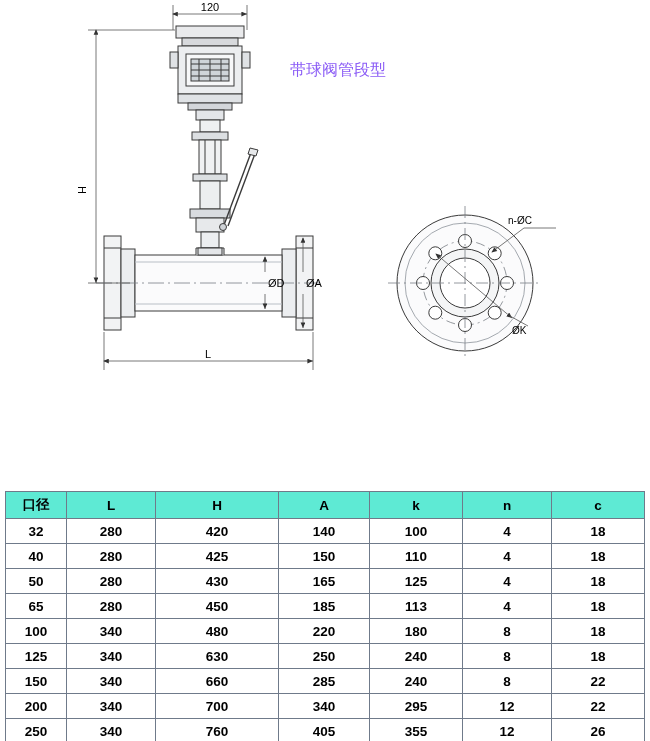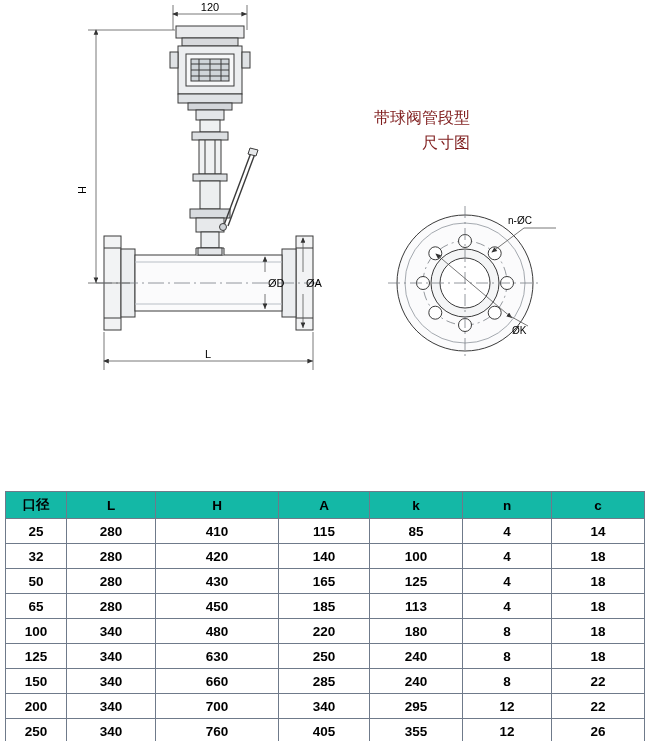--- a/index.html
+++ b/index.html
@@ -23,46 +23,45 @@
   #drawing-area svg {
     position: absolute;
     top: 0;
     left: 0;
   }
   .title-block {
     position: absolute;
     left: 290px;
     top: 58px;
     width: 180px;
-    text-align: right;
+    text-align: left;
     font-size: 16px;
     line-height: 1.55;
-    color: #7f1d1d;
+    color: #8b5cf6;
     font-family: "DejaVu Sans", sans-serif;
-    margin-top: 48px;
   }
   table.dim-table {
     border-collapse: collapse;
     width: 634px;
     margin: 0 auto;
     table-layout: fixed;
   }
   table.dim-table th,
   table.dim-table td {
     border: 1px solid #6f7a8a;
     text-align: center;
     font-size: 13.5px;
     font-weight: bold;
     height: 24px;
     padding: 0;
     color: #000;
     font-family: "Liberation Sans", sans-serif;
   }
   table.dim-table thead th {
-    background: #14b8a6;
+    background: #5eead4;
     height: 26px;
   }
   table.dim-table tbody td {
     background: #ffffff;
   }
   .col-0 { width: 60px; }
   .col-1 { width: 88px; }
   .col-2 { width: 122px; }
   .col-3 { width: 90px; }
   .col-4 { width: 92px; }
@@ -233,56 +232,55 @@
     <text class="svg-label" x="86" y="190" text-anchor="middle" transform="rotate(-90 86 190)">H</text>
     <text class="svg-label" x="208" y="358" text-anchor="middle">L</text>
     <text class="svg-label" x="268" y="287">ØD</text>
     <text class="svg-label" x="306" y="287">ØA</text>
     <text class="svg-label-sm" x="508" y="224">n-ØC</text>
     <text class="svg-label-sm" x="512" y="334">ØK</text>
   </svg>
 
   <div class="title-block">
     <div>带球阀管段型</div>
-    <div>尺寸图</div>
   </div>
 </div>
 
 <table class="dim-table">
   <thead>
     <tr>
       <th class="col-0">口径</th>
       <th class="col-1">L</th>
       <th class="col-2">H</th>
       <th class="col-3">A</th>
       <th class="col-4">k</th>
       <th class="col-5">n</th>
       <th class="col-6">c</th>
     </tr>
   </thead>
   <tbody>
     <tr>
-      <td>25</td>
-      <td>280</td>
-      <td>410</td>
-      <td>115</td>
-      <td>85</td>
-      <td>4</td>
-      <td>14</td>
-    </tr>
-    <tr>
       <td>32</td>
       <td>280</td>
       <td>420</td>
       <td>140</td>
       <td>100</td>
       <td>4</td>
       <td>18</td>
     </tr>
     <tr>
+      <td>40</td>
+      <td>280</td>
+      <td>425</td>
+      <td>150</td>
+      <td>110</td>
+      <td>4</td>
+      <td>18</td>
+    </tr>
+    <tr>
       <td>50</td>
       <td>280</td>
       <td>430</td>
       <td>165</td>
       <td>125</td>
       <td>4</td>
       <td>18</td>
     </tr>
     <tr>
       <td>65</td>

